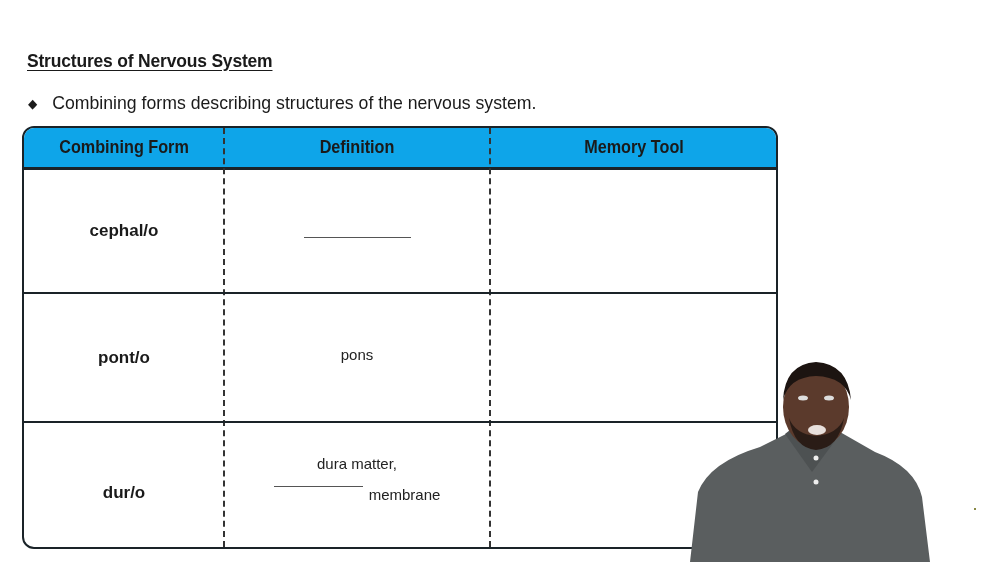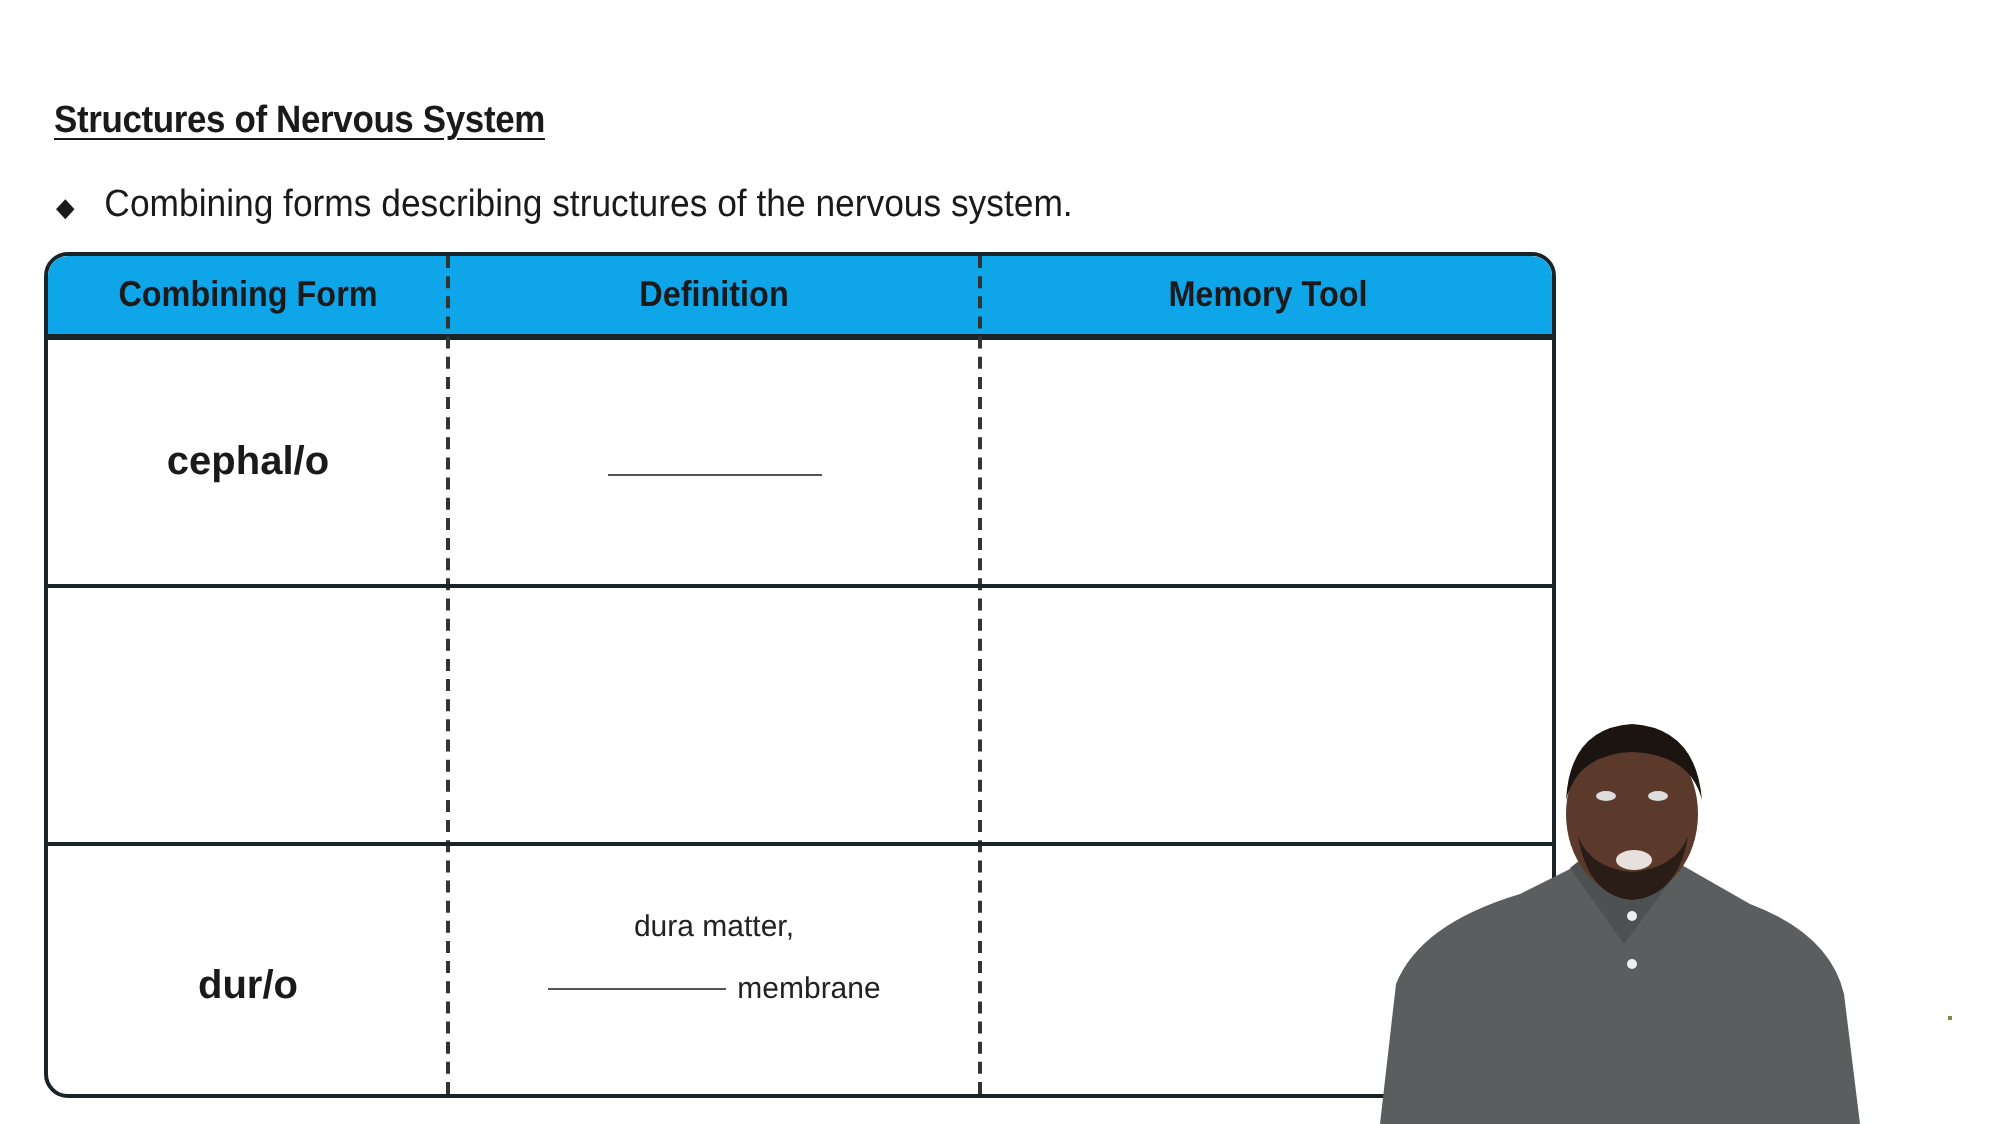--- a/index.html
+++ b/index.html
@@ -6,21 +6,21 @@
   body { width:1000px; height:562px; background:#ffffff; position:relative; overflow:hidden; font-family:"Liberation Sans", sans-serif; color:#1a1a1a; }
   .title { position:absolute; left:27px; top:50px; font-size:19px; font-weight:bold; text-decoration:underline; text-underline-offset:3px; transform:scaleX(0.92); transform-origin:left; letter-spacing:-0.2px; }
   .bullet-row { position:absolute; left:28px; top:92px; font-size:19px; display:flex; align-items:center; transform:scaleX(0.93); transform-origin:left; }
   .bullet { font-size:13px; margin-right:16px; }
   .table { position:absolute; left:22px; top:126px; width:756px; height:423px; border:2px solid #1a2328; border-radius:12px; box-sizing:border-box; overflow:hidden; }
   .thead { position:absolute; left:0; top:0; width:100%; height:42px; background:#0ea5e9; border-bottom:3px solid #1a2328; box-sizing:border-box; }
   .th { position:absolute; top:0; height:39px; display:flex; align-items:center; justify-content:center; font-weight:bold; font-size:18px; transform:scaleX(0.9); }
   .vline { position:absolute; top:0; width:0; height:100%; border-left:2px dashed #333; }
   .hline { position:absolute; left:0; width:100%; height:0; border-top:2px solid #1a2328; }
   .cell { position:absolute; display:flex; align-items:center; justify-content:center; flex-direction:column; }
-  .cf { font-weight:bold; font-size:20px; }
+  .cf { font-weight:bold; font-size:17px; }
   .def { font-size:15px; color:#222; }
   .blank { display:inline-block; border-bottom:1.5px solid #555; }
   .presenter { position:absolute; left:690px; top:362px; width:250px; height:200px; }
   .dot { position:absolute; left:974px; top:508px; width:2px; height:2px; background:#884; }
 </style>
 </head>
 <body>
 
 <div class="title">Structures of Nervous System</div>
 <div class="bullet-row">
@@ -37,25 +37,27 @@
   <div class="vline" style="left:199px;"></div>
   <div class="vline" style="left:465px;"></div>
   <div class="hline" style="top:164px;"></div>
   <div class="hline" style="top:293px;"></div>
 
   <div class="cell cf" style="left:0;top:42px;width:200px;height:122px;">cephal/o</div>
   <div class="cell" style="left:200px;top:42px;width:266px;height:122px;">
     <span class="blank" style="width:107px;margin-top:12px;"></span>
   </div>
 
+  <div class="cell cf" style="left:0;top:166px;width:200px;height:127px;">pont/o</div>
+  <div class="cell def" style="left:200px;top:166px;width:266px;height:120px;">pons</div>
 
   <div class="cell cf" style="left:0;top:295px;width:200px;height:140px;">dur/o</div>
   <div class="cell def" style="left:200px;top:295px;width:266px;height:112px;">
     <div>dura matter,</div>
-    <div style="margin-top:14px;display:flex;align-items:center;">
+    <div style="margin-top:14px;display:flex;align-items:flex-start;">
       <span class="blank" style="width:89px;margin-right:6px;"></span>
       <span>membrane</span>
     </div>
   </div>
 </div>
 
 <svg class="presenter" viewBox="0 0 250 200">
   <path d="M0,200 L8,130 Q20,100 70,85 L100,70 L150,70 L185,90 Q225,105 232,135 L240,200 Z" fill="#5a5e5f"></path>
   <path d="M95,72 L122,110 L150,72 L140,64 L105,64 Z" fill="#4d5152"></path>
   <rect x="108" y="40" width="34" height="36" fill="#4a3026"></rect>

